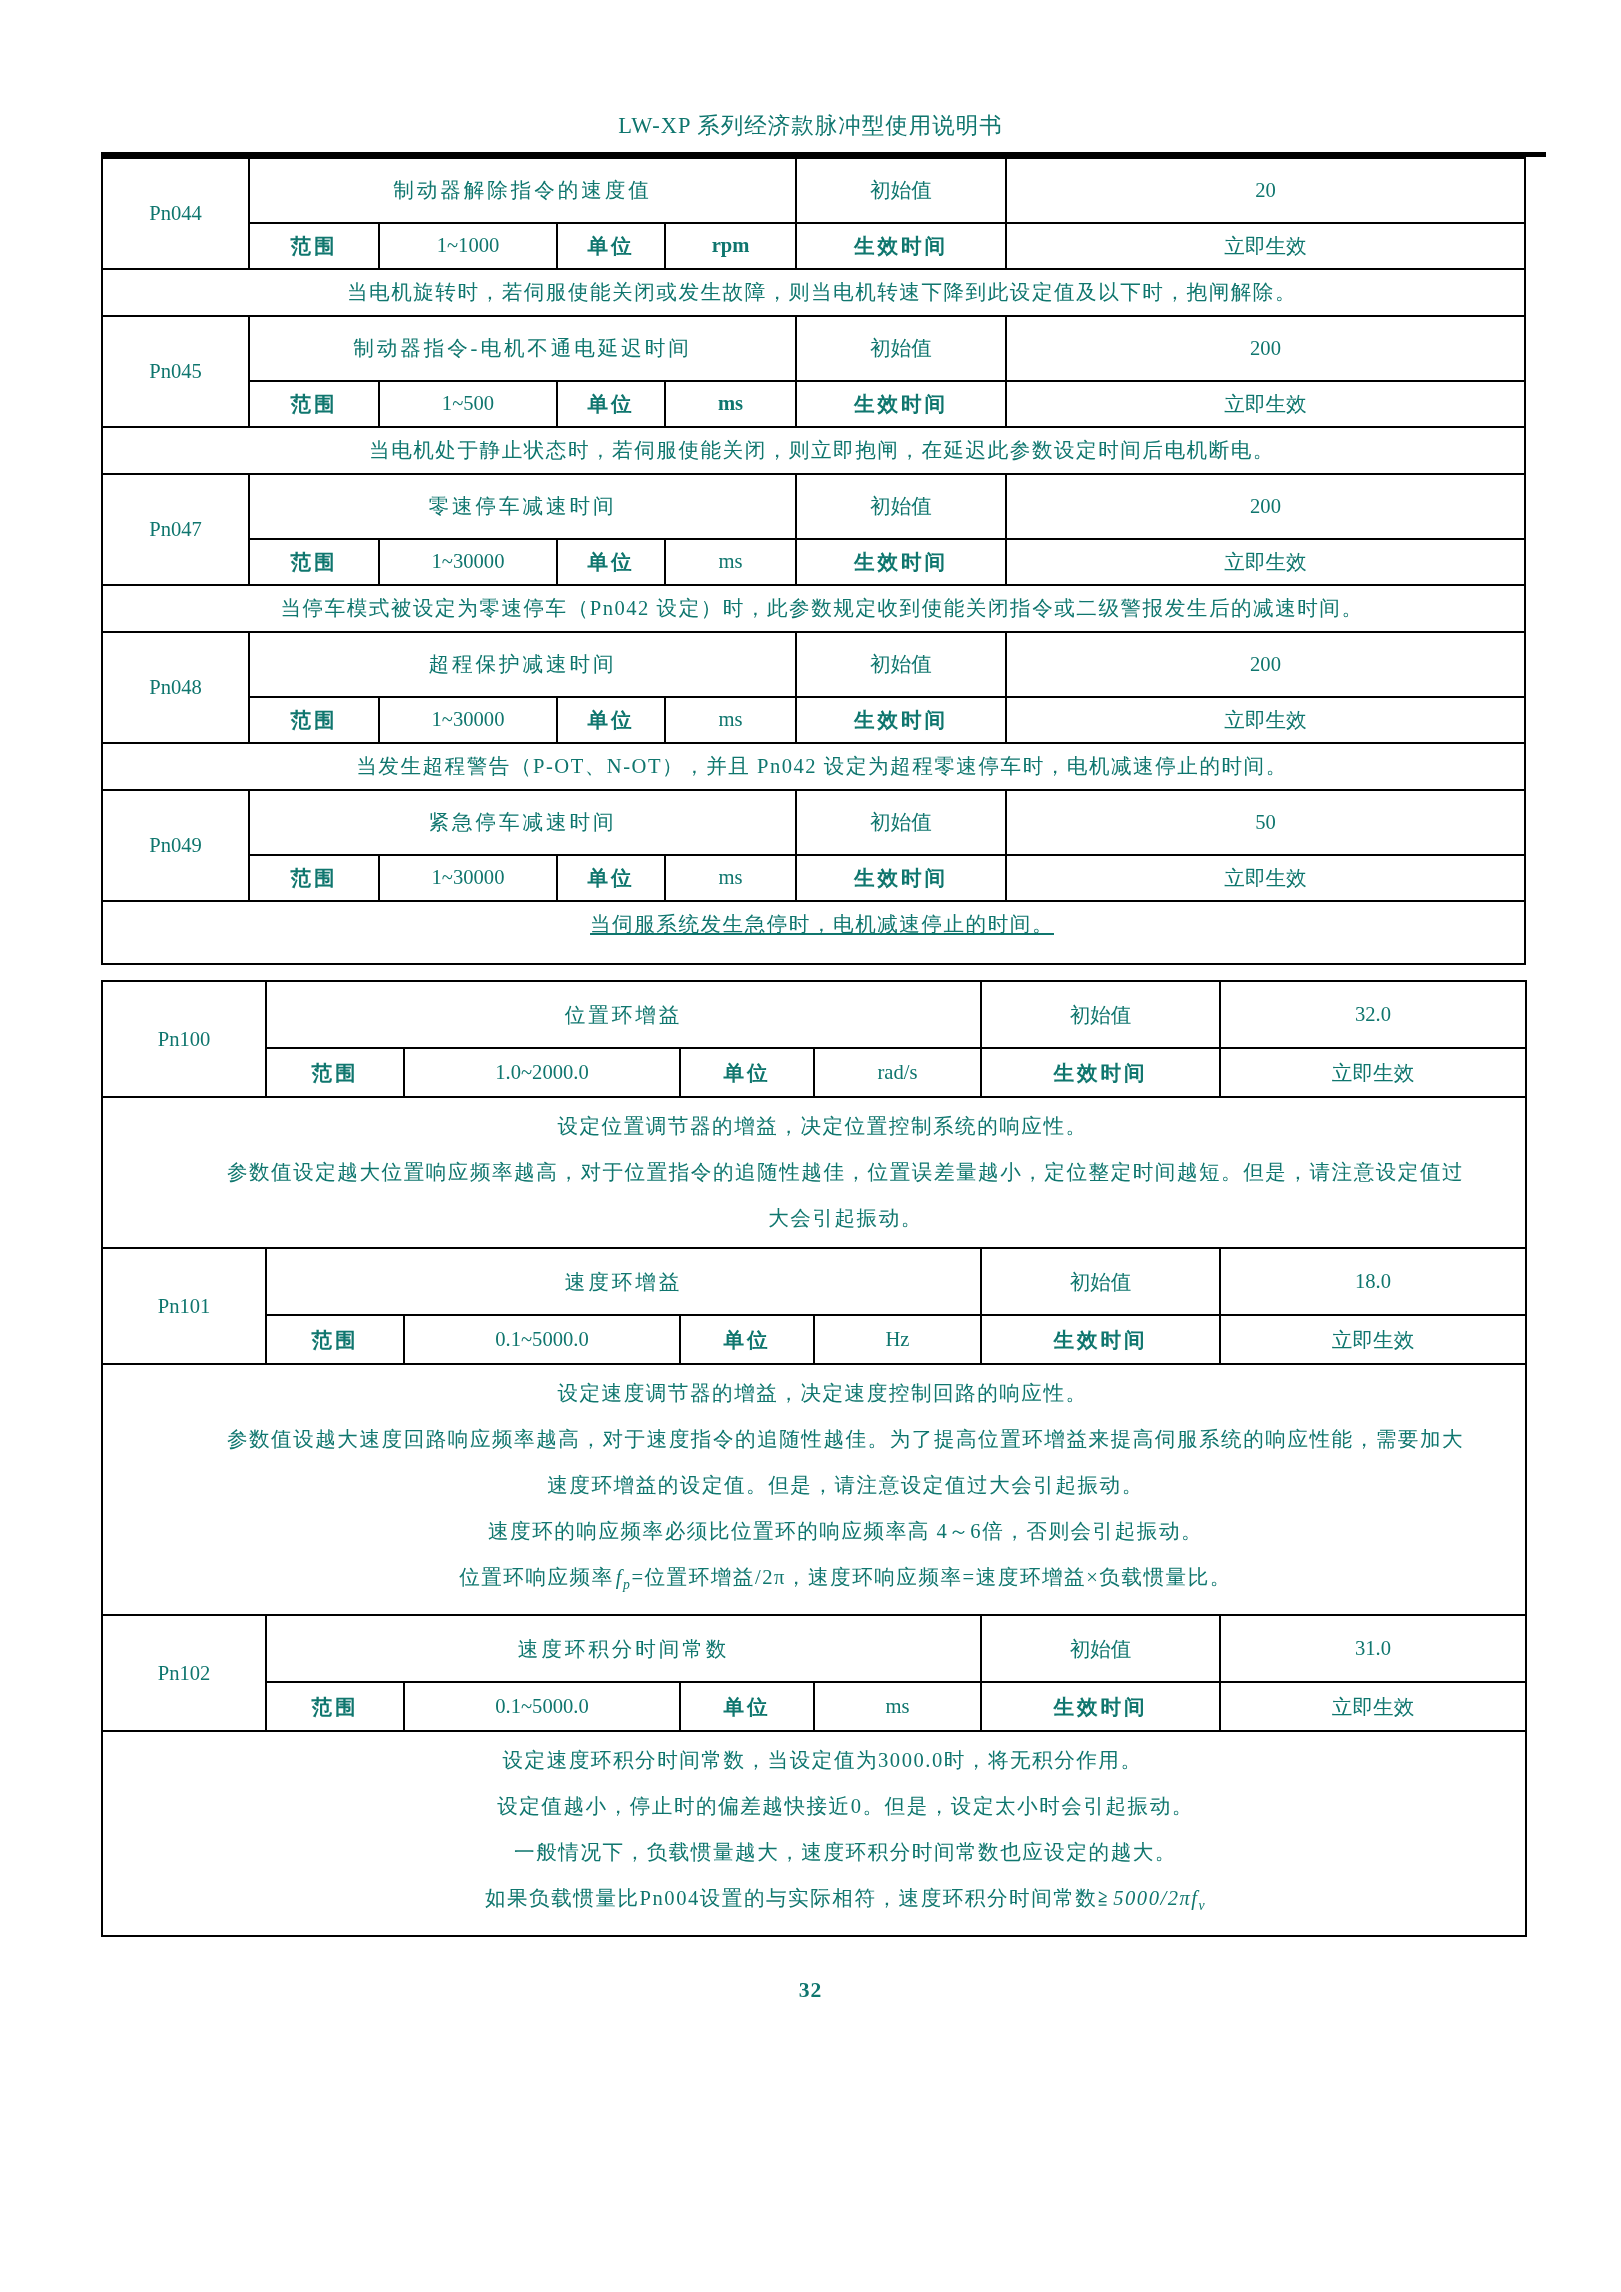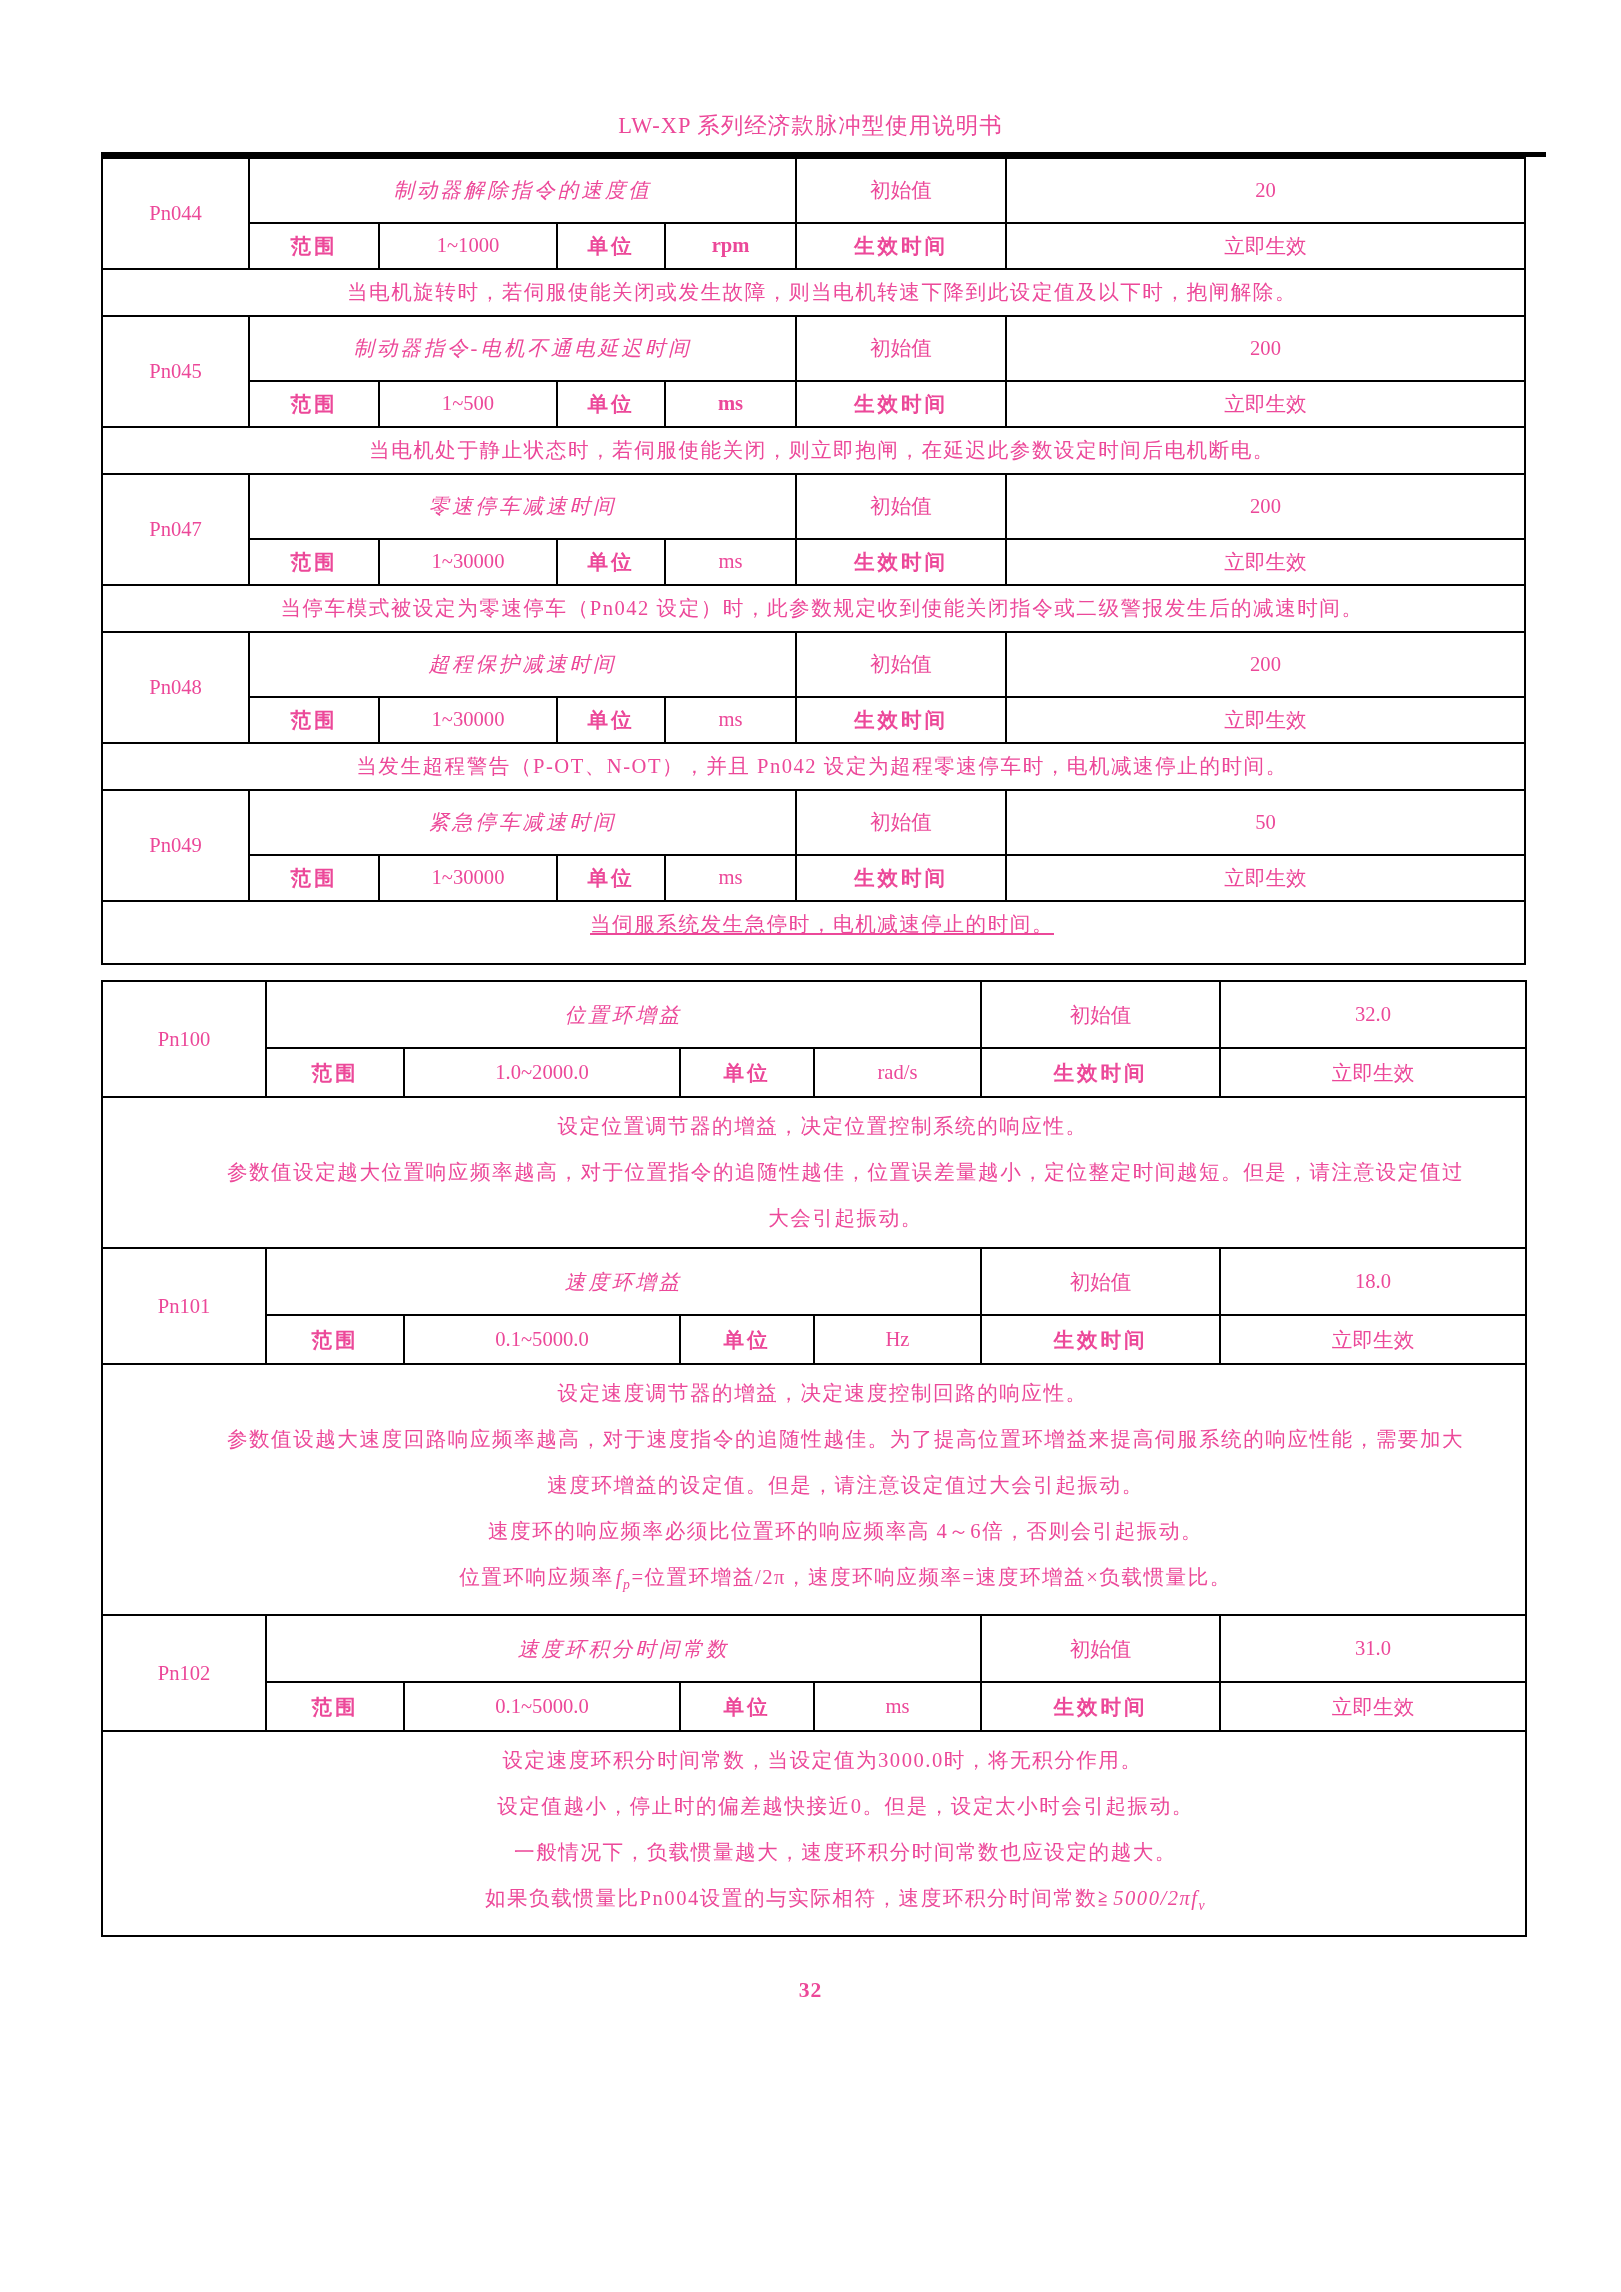--- a/index.html
+++ b/index.html
@@ -1,20 +1,20 @@
 <!DOCTYPE html>
 <html><head>
 <meta charset="utf-8">
 <style>
   html,body{margin:0;padding:0;background:#ffffff;}
   .page{
     position:relative;
     width:1621px;height:2293px;
     background:#ffffff;
-    color:#ec4899;
+    color:#0f766e;
     font-family:"Liberation Serif","DejaVu Serif",serif;
     overflow:hidden;
   }
   .header-title{
     text-align:center;
     padding-top:110px;
     font-size:22.5px;
     letter-spacing:1px;
   }
   .rule{
@@ -33,21 +33,21 @@
     font-size:20.6px;
     text-align:center;
     vertical-align:middle;
     padding:0;
     overflow:hidden;
   }
   .t1 .row-name td{height:63px;}
   .t1 .row-range td{height:44px;}
   .t2 .row-name td{height:65px;margin-left:38px;}
   .t2 .row-range td{height:47px;}
-  td.name{letter-spacing:2.9px;font-style:italic;}
+  td.name{letter-spacing:2.9px;}
   td.lbl{font-weight:bold;letter-spacing:2.9px;}
   td.unit-bold{font-weight:bold;}
   td.desc{text-align:left;}
   .t1 td.desc{height:45px;}
   .t1 td.desc-tall{height:61px;vertical-align:top;text-decoration:underline;}
   .t2 td.desc{vertical-align:top;padding:4.9px 0 5.9px 0;}
   .dline{
     line-height:45px;
     padding-left:17px;
     letter-spacing:1.5px;

